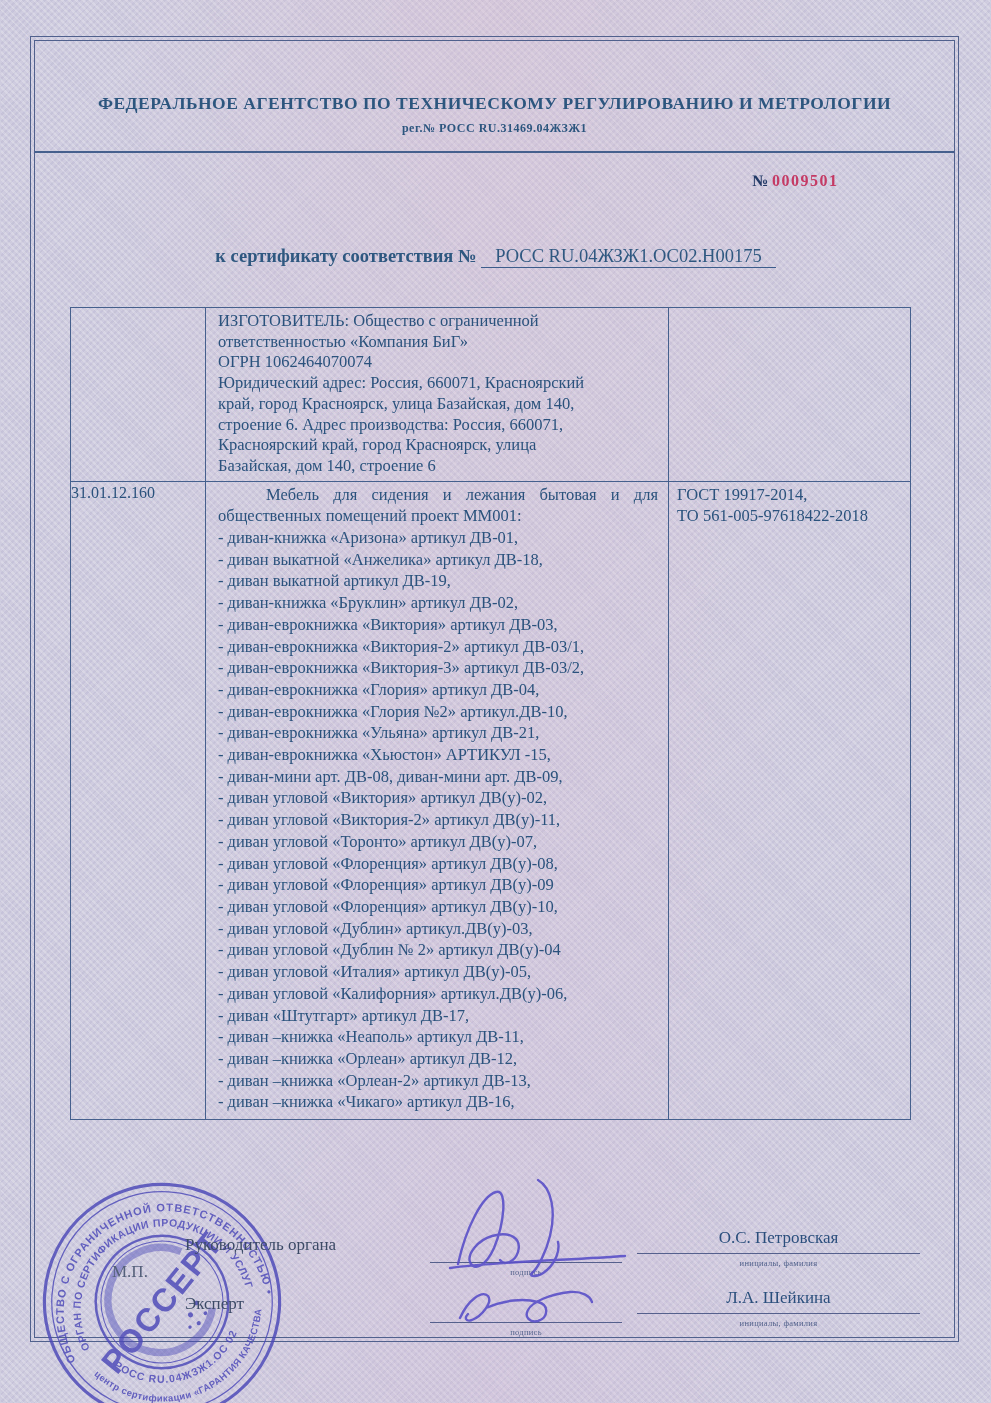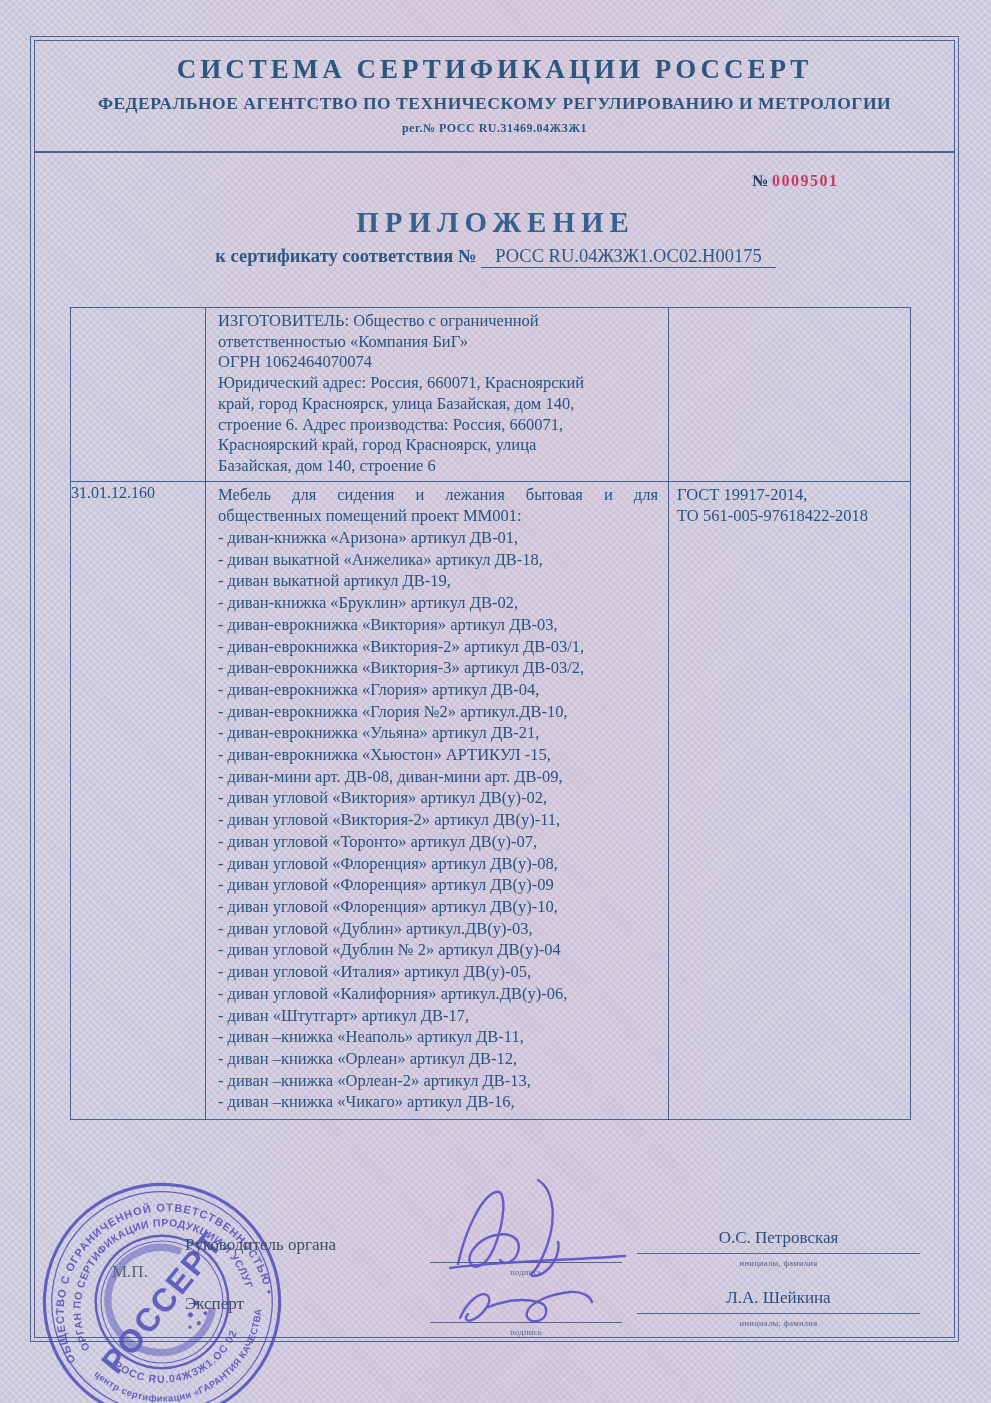--- a/index.html
+++ b/index.html
@@ -50,52 +50,50 @@
   table.main col.c3 { width:242px; }
   table.main th, table.main td { border:1px solid #46608e; vertical-align:top; }
   table.main th {
     font-size:16px; font-weight:bold; color:#1c4877; text-align:center;
     white-space:pre-line; line-height:20px; padding:6px 4px; height:90px;
   }
   td.cell-maker { padding:3px 10px 4px 12px; line-height:20.7px; height:166px; }
   td.cell-code { text-align:left; padding-top:2px; font-size:16px; }
   td.cell-products { padding:2px 10px 6px 12px; line-height:21.7px; }
   td.cell-docs { padding:2px 6px 4px 8px; line-height:21.7px; }
-  .justify-line { text-align:justify; text-align-last:justify; }
+  .justify-line { text-align:justify; text-align-last:justify;margin-left:48px; }
 
   .footer-label { position:absolute; font-size:17px; color:#3c4a66; }
   .mp-mark { position:absolute; left:112px; top:1262px; font-size:17px; color:#55607a; }
   .sig-line { position:absolute; border-bottom:1px solid #55608c; }
   .tiny-label { position:absolute; font-size:8.5px; color:#51618a; text-align:center; letter-spacing:.3px; }
   .person-name { position:absolute; font-size:17px; color:#2b4f7c; text-align:center; }
 
   .stamp { position:absolute; left:36px; top:1176px; width:252px; height:252px;
            transform:rotate(-18deg); opacity:.82; }
   .sigs { position:absolute; left:420px; top:1178px; width:240px; height:170px; }
 </style>
 </head>
 <body>
 
 <div class="page">
 
   <div class="frame">
     <div class="frame-inner">
-      <div class="hdr hdr-line1">СИСТЕМА СЕРТИФИКАЦИИ РОССЕРТ</div>
       <div class="hdr hdr-line2">ФЕДЕРАЛЬНОЕ АГЕНТСТВО ПО ТЕХНИЧЕСКОМУ РЕГУЛИРОВАНИЮ И МЕТРОЛОГИИ</div>
       <div class="hdr hdr-reg">рег.№ РОСС RU.31469.04ЖЗЖ1</div>
       <div class="hdr-divider"></div>
     </div>
   </div>
 
   <div class="doc-number">
     <span class="num-prefix">№</span>
     <span class="num-value">0009501</span>
   </div>
 
-  <div class="title">ПРИЛОЖЕНИЕ</div>
 
   <div class="subtitle">
     <span>к сертификату соответствия №</span>
     <span class="sub-value">РОСС RU.04ЖЗЖ1.ОС02.Н00175</span>
   </div>
 
   <table class="main">
     <colgroup>
         <col class="c1">
         <col class="c2">

